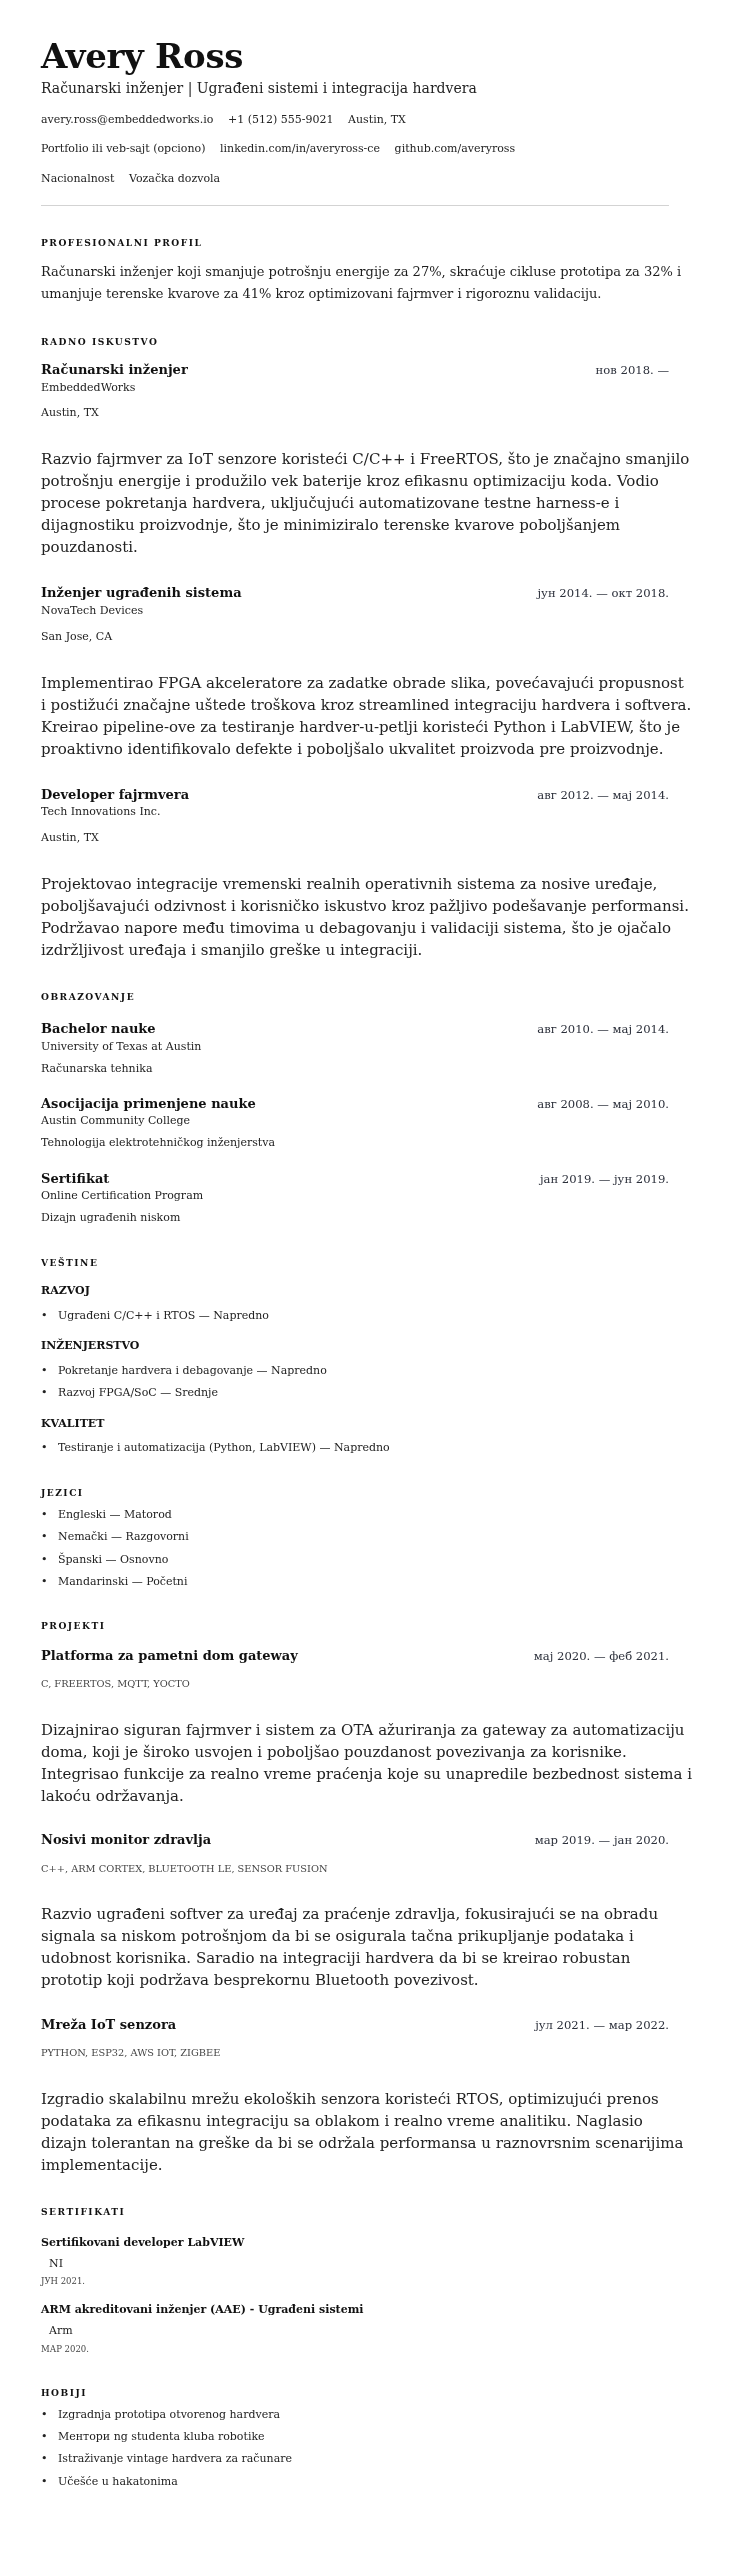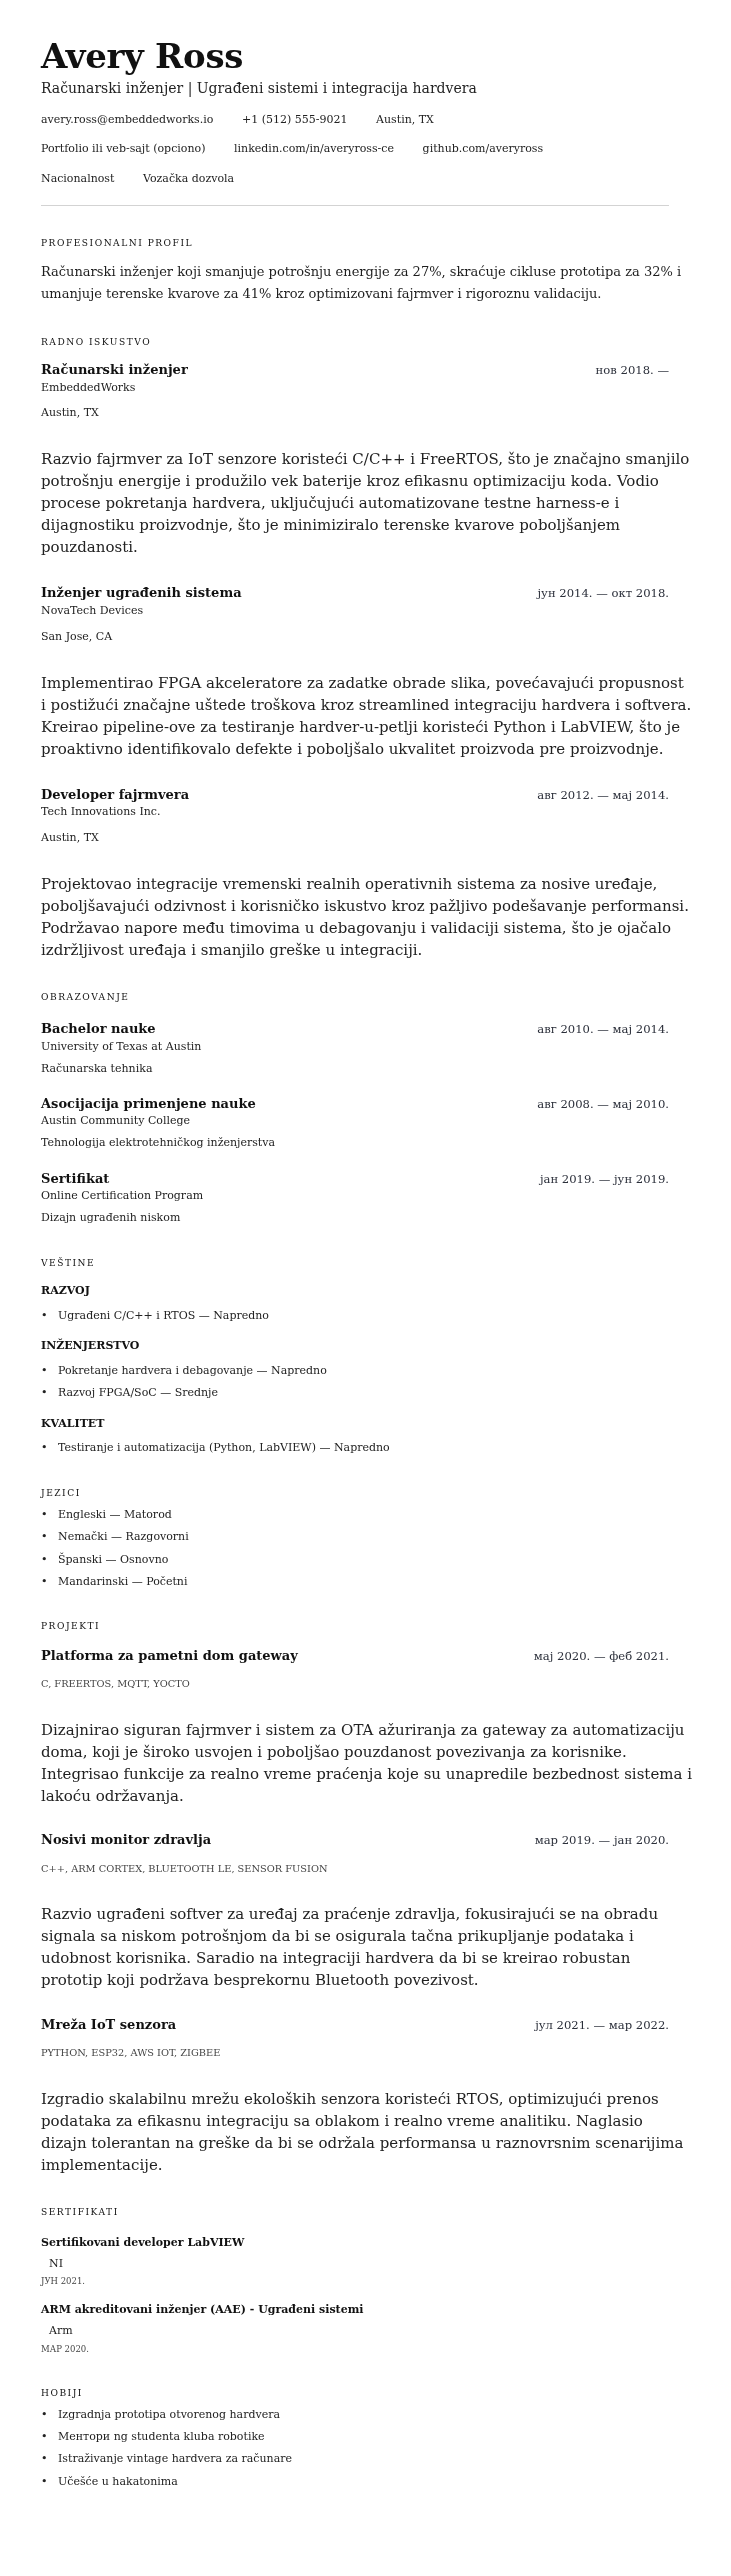--- a/index.html
+++ b/index.html
@@ -6,27 +6,27 @@
   html, body { background: #ffffff; }
   body {
     width: 732px;
     font-family: "DejaVu Serif", serif;
     color: #1a1a1a;
   }
   .page { padding: 35px 39px 37px 41px; width: 708px; }
 
   .name { font-size: 34px; font-weight: bold; line-height: 43px; color: #111; letter-spacing: -0.3px; }
   .headline { font-size: 14px; line-height: 19.5px; color: #222; margin-top: 1.2px; }
-  .contact-row { font-size: 11px; line-height: 16px; color: #222; margin-top: 13.4px; display: flex; flex-wrap: wrap; gap: 14px; }
+  .contact-row { font-size: 11px; line-height: 16px; color: #222; margin-top: 13.4px; display: flex; flex-wrap: wrap; }
   .contact-row + .contact-row { margin-top: 13.4px; }
   .contact-row span { margin-right: 14.6px; }
   .rule { height: 1.2px; background: #d3d3d3; margin-top: 18.3px; }
 
   .section { margin-top: 30.5px; }
-  .section-title { font-size: 9.1px; font-weight: normal; letter-spacing: 1.5px; text-transform: uppercase; color: #111; line-height: 12.2px; }
+  .section-title { font-size: 9.1px; font-weight: bold; letter-spacing: 1.5px; text-transform: uppercase; color: #111; line-height: 12.2px; }
   .profile-text { font-size: 13px; line-height: 22px; color: #1e1e1e; margin-top: 12.2px; width: 647px; }
 
   .entry { margin-top: 13.4px; }
   .entry-head { display: flex; justify-content: space-between; align-items: baseline; }
   .entry-title { font-size: 13px; font-weight: bold; color: #111; line-height: 18.3px; }
   .entry-date { font-size: 11.6px; color: #2b2f3a; line-height: 17px; white-space: nowrap; }
   .entry-sub { font-size: 11px; line-height: 16px; color: #222; }
   .entry-loc { font-size: 11px; line-height: 16px; color: #222; margin-top: 9.8px; }
   .entry-desc { font-size: 15px; line-height: 22px; color: #222; margin-top: 27px; width: 651px; }
   .job + .job { margin-top: 26px; }

